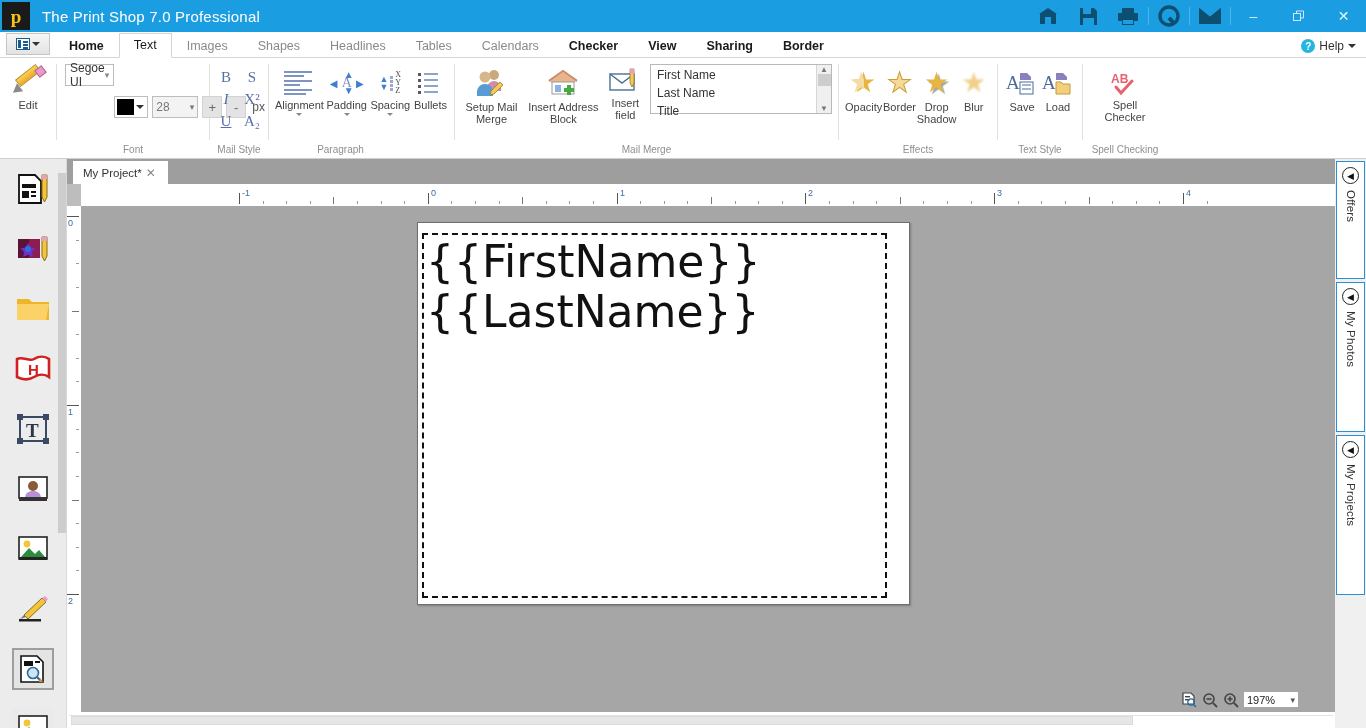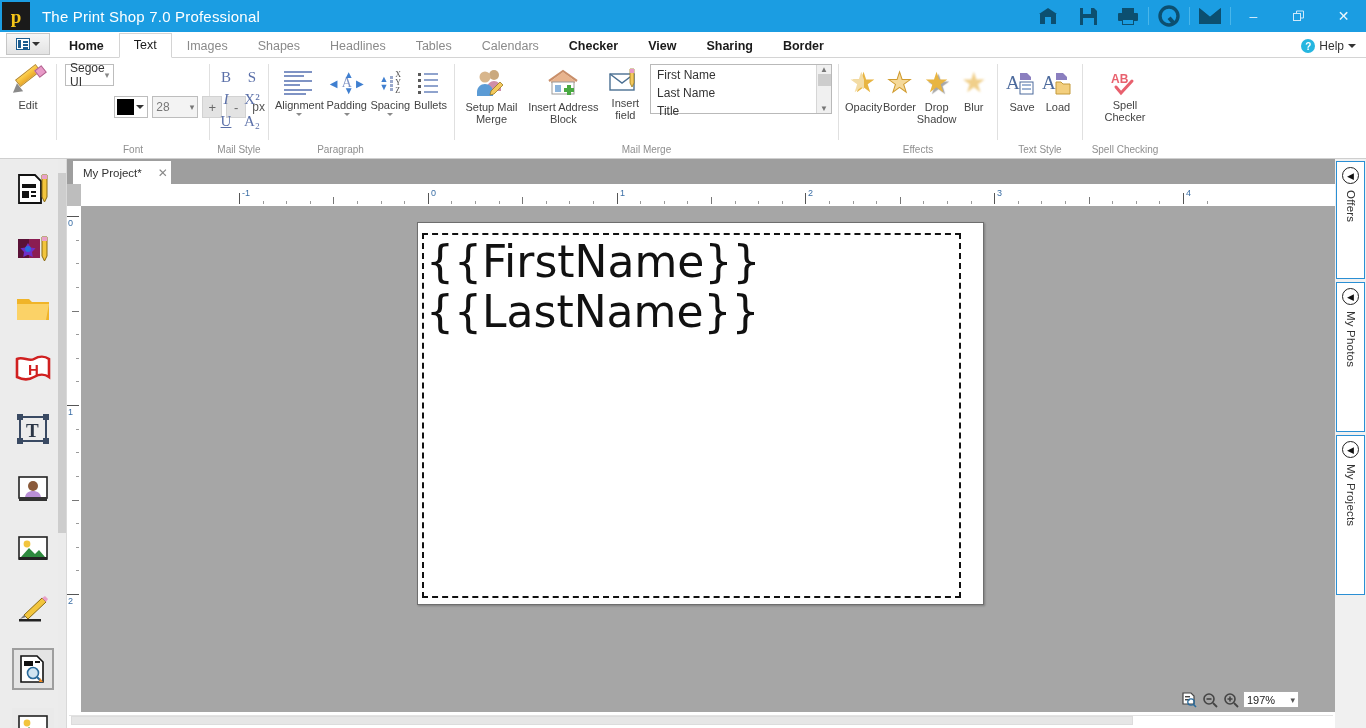--- a/index.html
+++ b/index.html
@@ -144,21 +144,21 @@
   .ltool { height:60px; display:flex; align-items:center; justify-content:center; }
   .ltool .box { width:42px; height:42px; display:flex; align-items:center; justify-content:center; }
   .ltool.sel .box { background:#e4e4e4; border:2px solid #9e9e9e; }
   .ltool.sub .box { background:#eaeaea; }
   #lt-scroll { position:absolute; right:0; top:0; width:8px; height:100%; background:#ebebeb; }
   #lt-thumb { position:absolute; right:0; top:14px; width:8px; height:360px; background:#cdcdcd; }
 
   
   #center { flex:1; display:flex; flex-direction:column; min-width:0; }
   #tabstrip { height:25px; background:#9e9e9e; display:flex; align-items:flex-end; padding-left:6px; }
-  #doctab { background:#fff; height:23px; display:flex; align-items:center; padding:0 3px 0 10px; gap:16px; font-size:11.5px; color:#333; }
+  #doctab { background:#fff; height:23px; display:flex; align-items:center; padding:0 12px 0 10px; gap:4px; font-size:11.5px; color:#333; }
   #doctab .x { color:#888; font-size:12px; }
 
   #rulerwrap { flex:1; display:flex; flex-direction:column; background:#fff; position:relative; min-height:0; }
   #hruler { height:22px; background:#fff; position:relative; overflow:hidden; border-bottom:none; }
   #hruler .corner { position:absolute; left:0; top:0; width:14px; height:22px; background:#bdbdbd; }
   .tick { position:absolute; bottom:2px; width:1px; background:#777; }
   .tick.major { height:11px; background:#555; }
   .tick.mid { height:7px; }
   .tick.minor { height:3px; background:#9a9a9a; }
   .rlab { position:absolute; bottom:8px; font-size:9px; color:#555; }
@@ -167,21 +167,21 @@
   #canvasrow { flex:1; display:flex; min-height:0; }
   #vruler { width:14px; background:#fff; position:relative; overflow:hidden; }
   .vtick { position:absolute; right:2px; height:1px; background:#777; }
   .vtick.major { width:11px; background:#555; }
   .vtick.mid { width:7px; }
   .vtick.minor { width:3px; background:#9a9a9a; }
   .vlab { position:absolute; left:1px; font-size:9px; color:#3a6ea5; }
 
   #canvasarea { flex:1; background:#a6a6a6; position:relative; overflow:hidden; }
   #page {
-    position:absolute; left:336px; top:16px; width:567px; height:383px;
+    position:absolute; left:336px; top:16px; width:493px; height:383px;
     background:#fff; border:1px solid #6e6e6e; box-shadow:1px 1px 2px rgba(0,0,0,.25);padding-left:13px;
   }
   #textbox {
     position:absolute; left:4px; top:10px; right:22px; bottom:6px;
     border:2px dashed #111; border-width:2px;
     background:transparent;
   }
   #textbox .line {
     font-family:"DejaVu Sans", sans-serif; font-size:44px; color:#111; line-height:1.14;
     padding-left:2px; white-space:nowrap;

